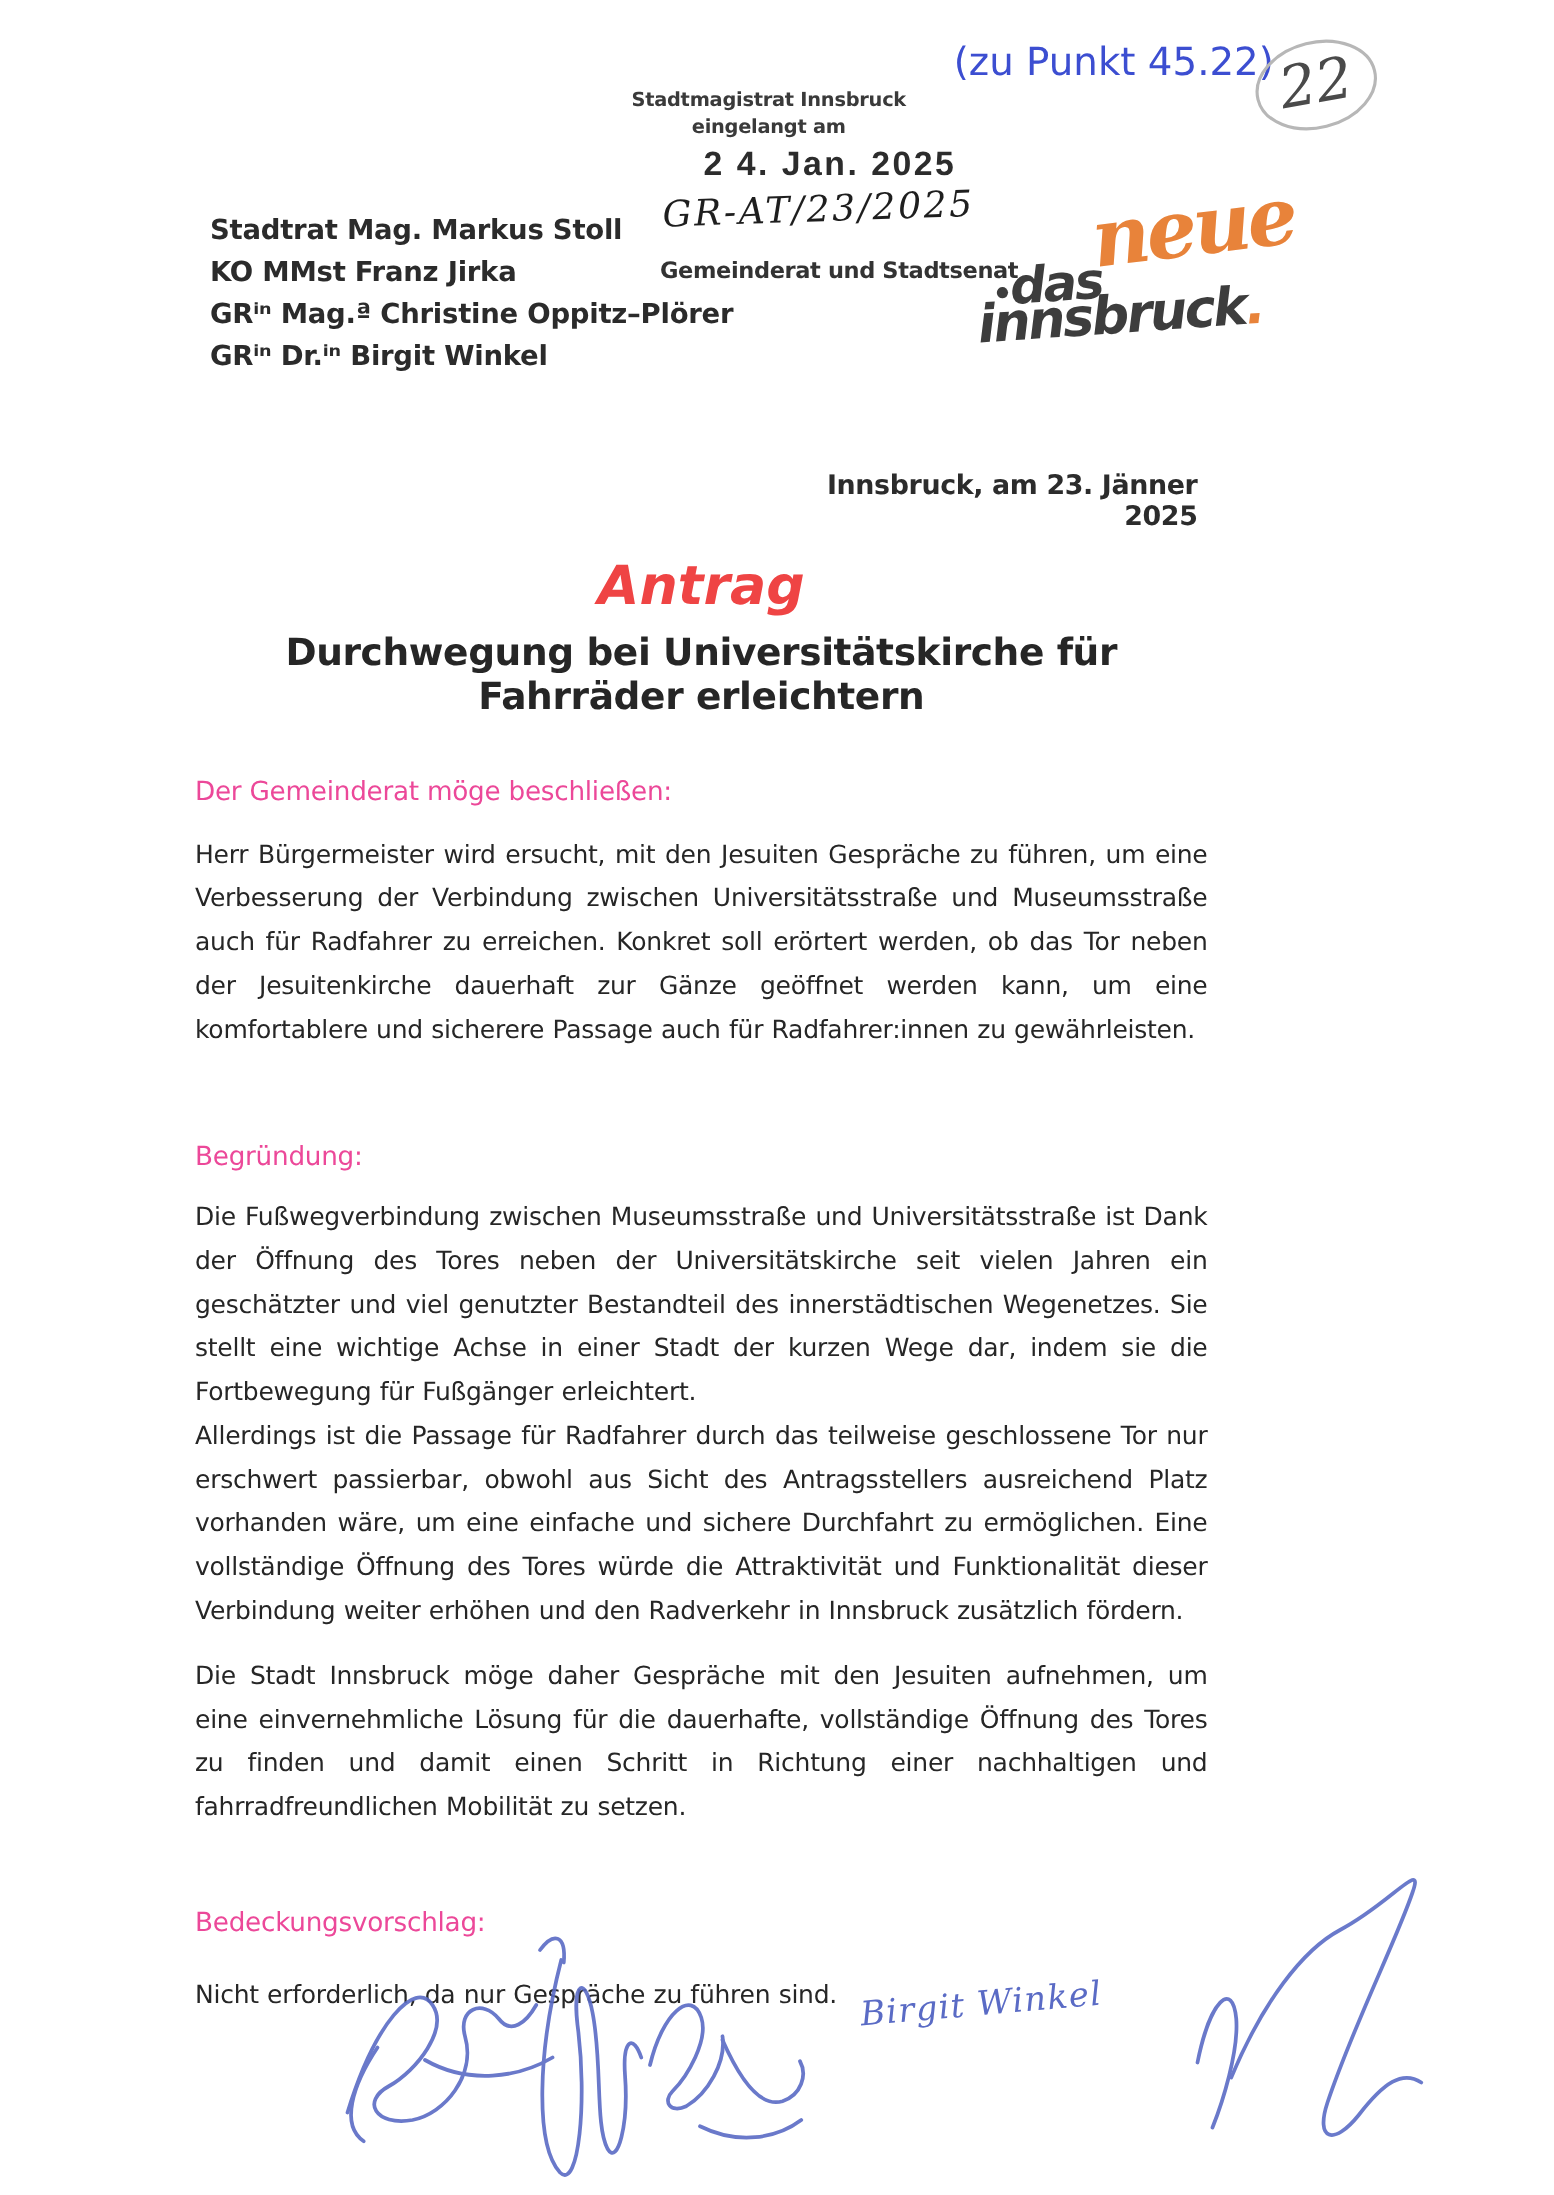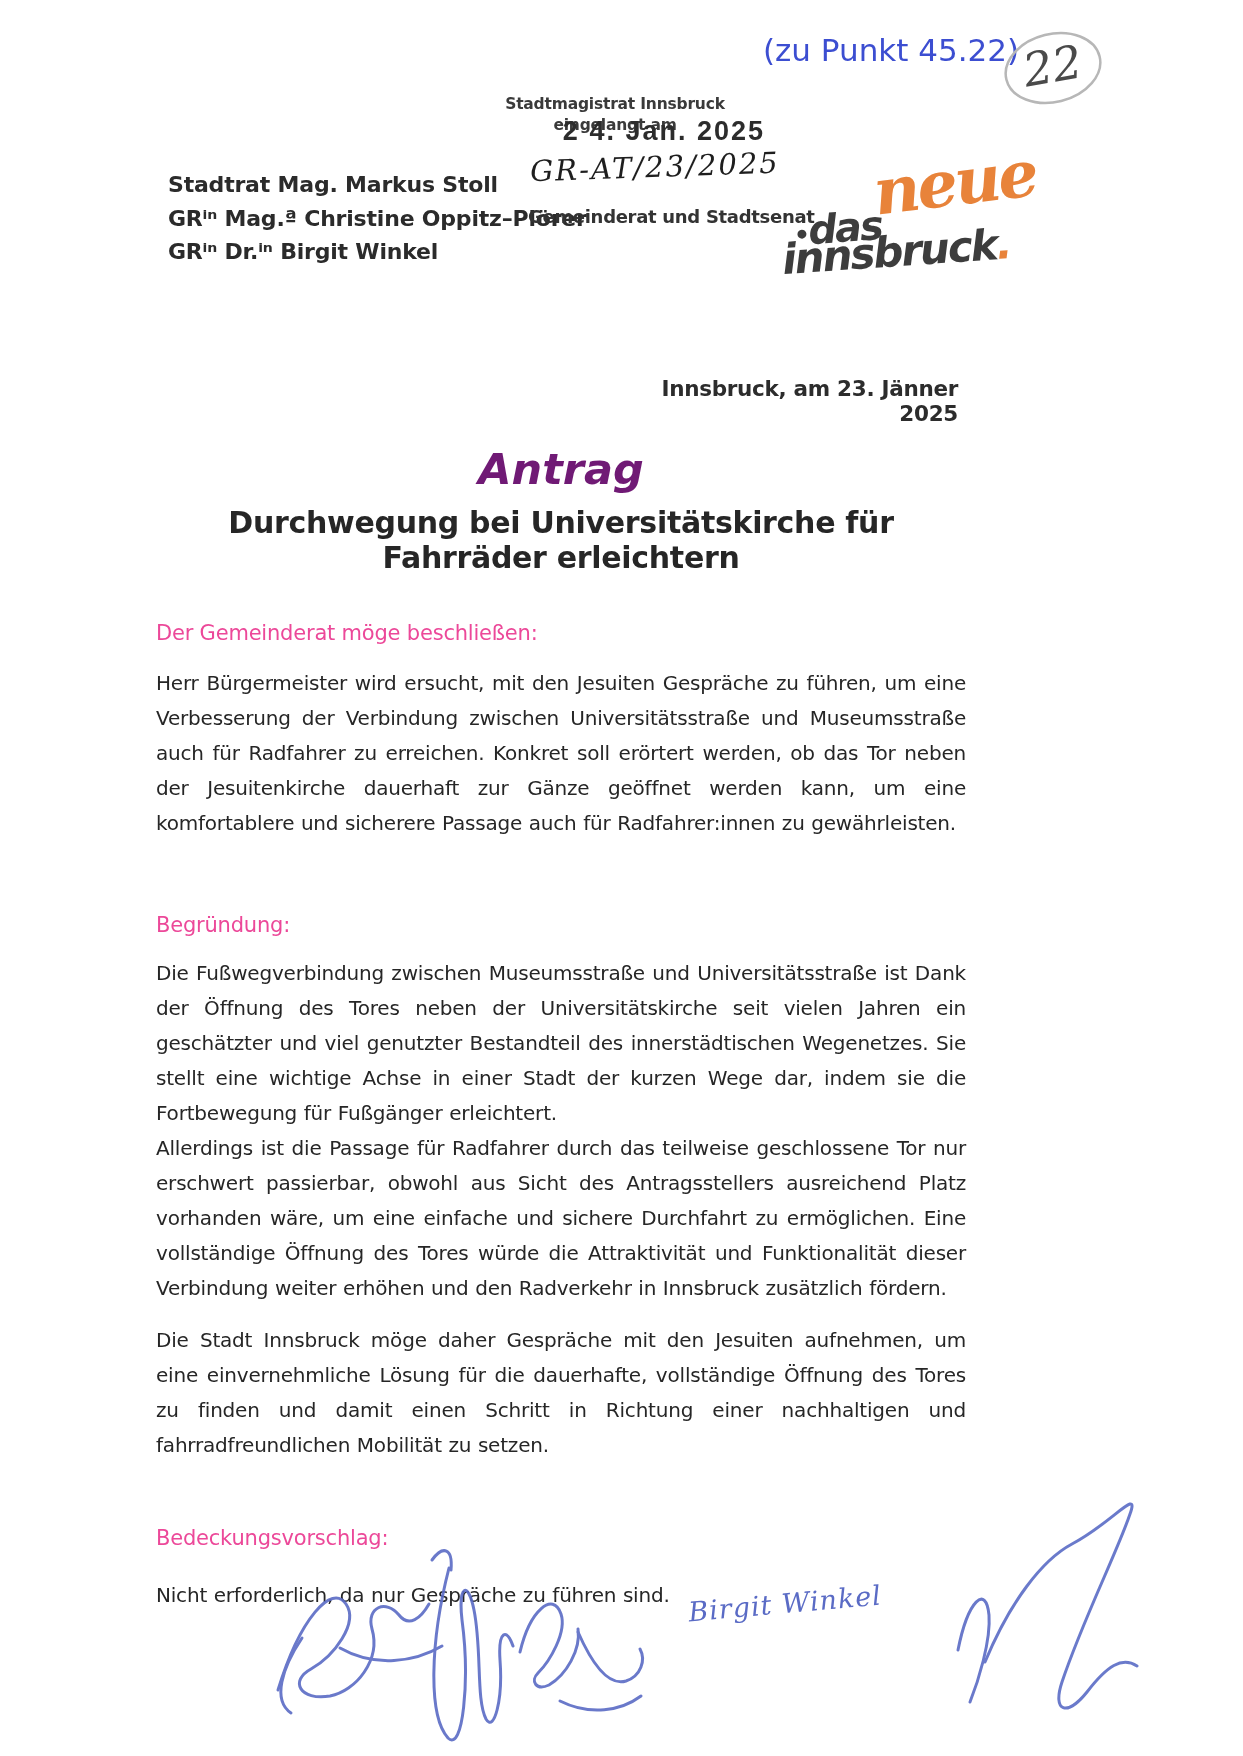--- a/index.html
+++ b/index.html
@@ -6,21 +6,20 @@
   .page{
     position:relative;width:1243px;height:1756px;background:#ffffff;
     font-family:"DejaVu Sans","Liberation Sans",sans-serif;color:#2e2e2e;
     overflow:hidden;margin:0 auto;
   }
   
   .stamp-office{
     position:absolute;left:465px;top:70px;width:300px;text-align:center;
     font-size:15.5px;font-weight:bold;color:#3a3a3a;line-height:1.35;
     letter-spacing:-0.2px;
-    margin-top:24px;
   }
   .zu-punkt{
     position:absolute;left:763px;top:32px;font-size:31px;color:#3c4ed1;
   }
   .circle-note{position:absolute;left:995px;top:18px;width:120px;height:100px;}
   .stamp-date{
     position:absolute;left:505px;top:116px;width:260px;text-align:right;
     font-size:27px;font-weight:bold;color:#2c2c2c;letter-spacing:2px;
     font-family:"Liberation Sans",sans-serif;
   }
@@ -55,21 +54,21 @@
     color:#3d3d3d;letter-spacing:-2px;
   }
   .logo .w-period{color:#e8833a;}
   
   .dateline{
     position:absolute;left:598px;top:376px;width:360px;text-align:right;
     font-size:21.5px;font-weight:bold;color:#2c2c2c;letter-spacing:-0.3px;
   }
   .title{
     position:absolute;left:156px;top:444px;width:810px;text-align:center;
-    font-size:43px;font-weight:bold;font-style:italic;color:#701a75;letter-spacing:0px;
+    font-size:43px;font-weight:bold;font-style:italic;color:#ef4444;letter-spacing:0px;
   }
   .subtitle{
     position:absolute;left:156px;top:505px;width:810px;text-align:center;
     font-size:30px;font-weight:bold;color:#262626;letter-spacing:-0.3px;
   }
   .h-block{
     position:absolute;left:156px;width:810px;
     font-size:21px;font-weight:normal;color:#ec4899;letter-spacing:-0.2px;
   }
   .p-block{
@@ -105,20 +104,21 @@
 
   <div class="zu-punkt">(zu Punkt 45.22)</div>
 
   <svg class="circle-note" viewBox="0 0 120 100">
     <ellipse cx="58" cy="50" rx="48" ry="34" fill="none" stroke="#b7b7b7" stroke-width="2.5" transform="rotate(-14 58 50)"></ellipse>
     <text x="58" y="64" text-anchor="middle" font-size="46" font-style="italic" font-family="DejaVu Serif, serif" fill="#4a4a4a" transform="rotate(-10 58 50)">22</text>
   </svg>
 
   <div class="authors">
     <div>Stadtrat Mag. Markus Stoll</div>
+    <div>KO MMst Franz Jirka</div>
     <div>GRⁱⁿ Mag.ª Christine Oppitz–Plörer</div>
     <div>GRⁱⁿ Dr.ⁱⁿ Birgit Winkel</div>
   </div>
 
   <div class="stamp-date">2 4. Jan. 2025</div>
   <div class="stamp-ref">GR-AT/23/2025</div>
   <div class="stamp-org">Gemeinderat und Stadtsenat</div>
 
   <div class="logo">
     <span class="w-dot"></span>

